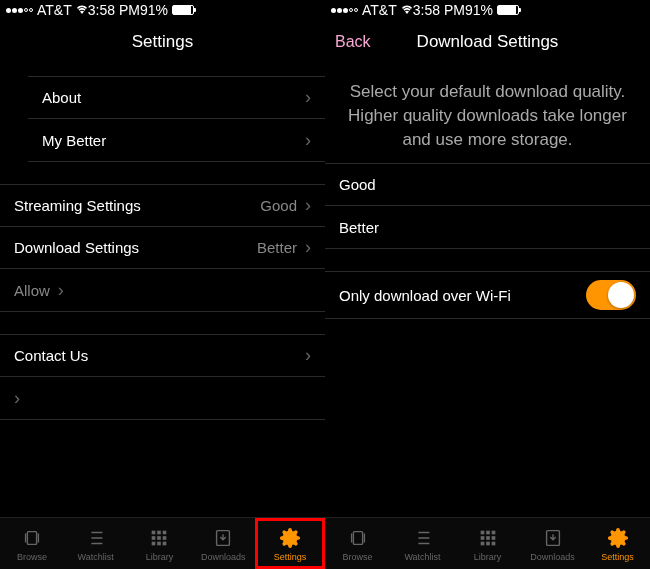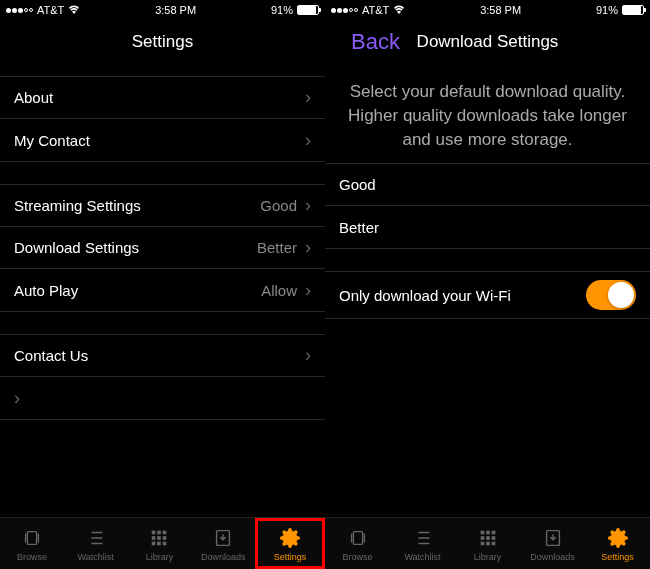--- a/index.html
+++ b/index.html
@@ -1,32 +1,32 @@
 <!DOCTYPE html>
 <html><head>
 <meta charset="utf-8">
 <style>
 * { margin: 0; padding: 0; box-sizing: border-box; }
 body { background: #000; font-family: -apple-system, Helvetica, Arial, sans-serif; width: 650px; height: 569px; display: flex; }
 .screen { width: 325px; height: 569px; background: #000; display: flex; flex-direction: column; position: relative; }
-.status-bar { height: 20px; display: flex; justify-content: space-between; align-items: center; padding: 0 6px; color: #fff; font-size: 11px; }
+.status-bar { height: 20px; display: flex; align-items: center; padding: 0 6px; color: #fff; font-size: 14px; }
 .status-left, .status-right { display: flex; align-items: center; gap: 4px; }
 .signal-dots { display: flex; gap: 1px; }
 .dot { width: 5px; height: 5px; border-radius: 50%; background: #fff; }
 .dot.empty { background: transparent; border: 1px solid #fff; width: 4px; height: 4px; }
 .wifi-icon { font-size: 10px; }
 .battery { width: 22px; height: 10px; border: 1px solid #fff; border-radius: 2px; position: relative; }
 .battery::after { content: ''; position: absolute; right: -3px; top: 2px; width: 2px; height: 4px; background: #fff; border-radius: 0 1px 1px 0; }
 .battery-fill { height: 100%; background: #fff; width: 91%; }
 .nav-bar { height: 44px; display: flex; align-items: center; justify-content: center; position: relative; }
 .nav-title { color: #fff; font-size: 17px; font-weight: 500; }
-.nav-back { position: absolute; left: 26px; color: #8b5cf6; font-size: 22px; }
+.nav-back { position: absolute; left: 10px; color: #f9a8d4; font-size: 16px; }
 .content { flex: 1; overflow: hidden; }
 .section { margin-top: 22px; border-top: 1px solid #2a2a2a; border-bottom: 1px solid #2a2a2a; }
-.section:first-child { margin-top: 12px; }
+.section:first-child { margin-top: 12px; margin-left: 28px; }
 .row { height: 42px; display: flex; align-items: center; padding: 0 14px; border-bottom: 1px solid #2a2a2a; color: #fff; font-size: 15px; }
 .row:last-child { border-bottom: none; }
 .row-label { flex: 1; }
 .row-value { color: #888; margin-right: 8px; font-size: 15px; }
 .chevron { color: #666; font-size: 18px; font-weight: 300; }
 .description { color: #aaa; font-size: 17px; text-align: center; padding: 16px 20px 12px; line-height: 1.4; }
 .checkmark { color: #ff9500; font-size: 16px; }
 .toggle { width: 50px; height: 30px; background: #ff9500; border-radius: 15px; position: relative; }
 .toggle-knob { width: 26px; height: 26px; background: #fff; border-radius: 50%; position: absolute; right: 2px; top: 2px; box-shadow: 0 1px 3px rgba(0,0,0,0.3); }
 .tab-bar { height: 52px; background: #0a0a0a; display: flex; border-top: 1px solid #222; }
@@ -70,37 +70,36 @@
   <div class="nav-bar">
     <span class="nav-title">Settings</span>
   </div>
   <div class="content">
     <div class="section">
       <div class="row">
         <span class="row-label">About</span>
         <span class="chevron">›</span>
       </div>
       <div class="row">
-        <span class="row-label">My Contact</span>
+        <span class="row-label">My Better</span>
         <span class="chevron">›</span>
       </div>
     </div>
     <div class="section">
       <div class="row">
         <span class="row-label">Streaming Settings</span>
         <span class="row-value">Good</span>
         <span class="chevron">›</span>
       </div>
       <div class="row">
         <span class="row-label">Download Settings</span>
         <span class="row-value">Better</span>
         <span class="chevron">›</span>
       </div>
       <div class="row">
-        <span class="row-label">Auto Play</span>
         <span class="row-value">Allow</span>
         <span class="chevron">›</span>
       </div>
     </div>
     <div class="section">
       <div class="row">
         <span class="row-label">Contact Us</span>
         <span class="chevron">›</span>
       </div>
       <div class="row">
@@ -197,21 +196,21 @@
     <div class="section" style="margin-top:0">
       <div class="row">
         <span class="row-label">Good</span>
       </div>
       <div class="row">
         <span class="row-label">Better</span>
       </div>
     </div>
     <div class="section-toggles">
       <div class="toggle-row">
-        <span class="row-label">Only download your Wi-Fi</span>
+        <span class="row-label">Only download over Wi-Fi</span>
         <div class="toggle">
           <div class="toggle-knob"></div>
         </div>
       </div>
     </div>
   </div>
   <div class="tab-bar">
     <div class="tab">
       <span class="tab-icon">
           <svg viewBox="0 0 24 24" fill="none" stroke="currentColor" stroke-width="1.5">

